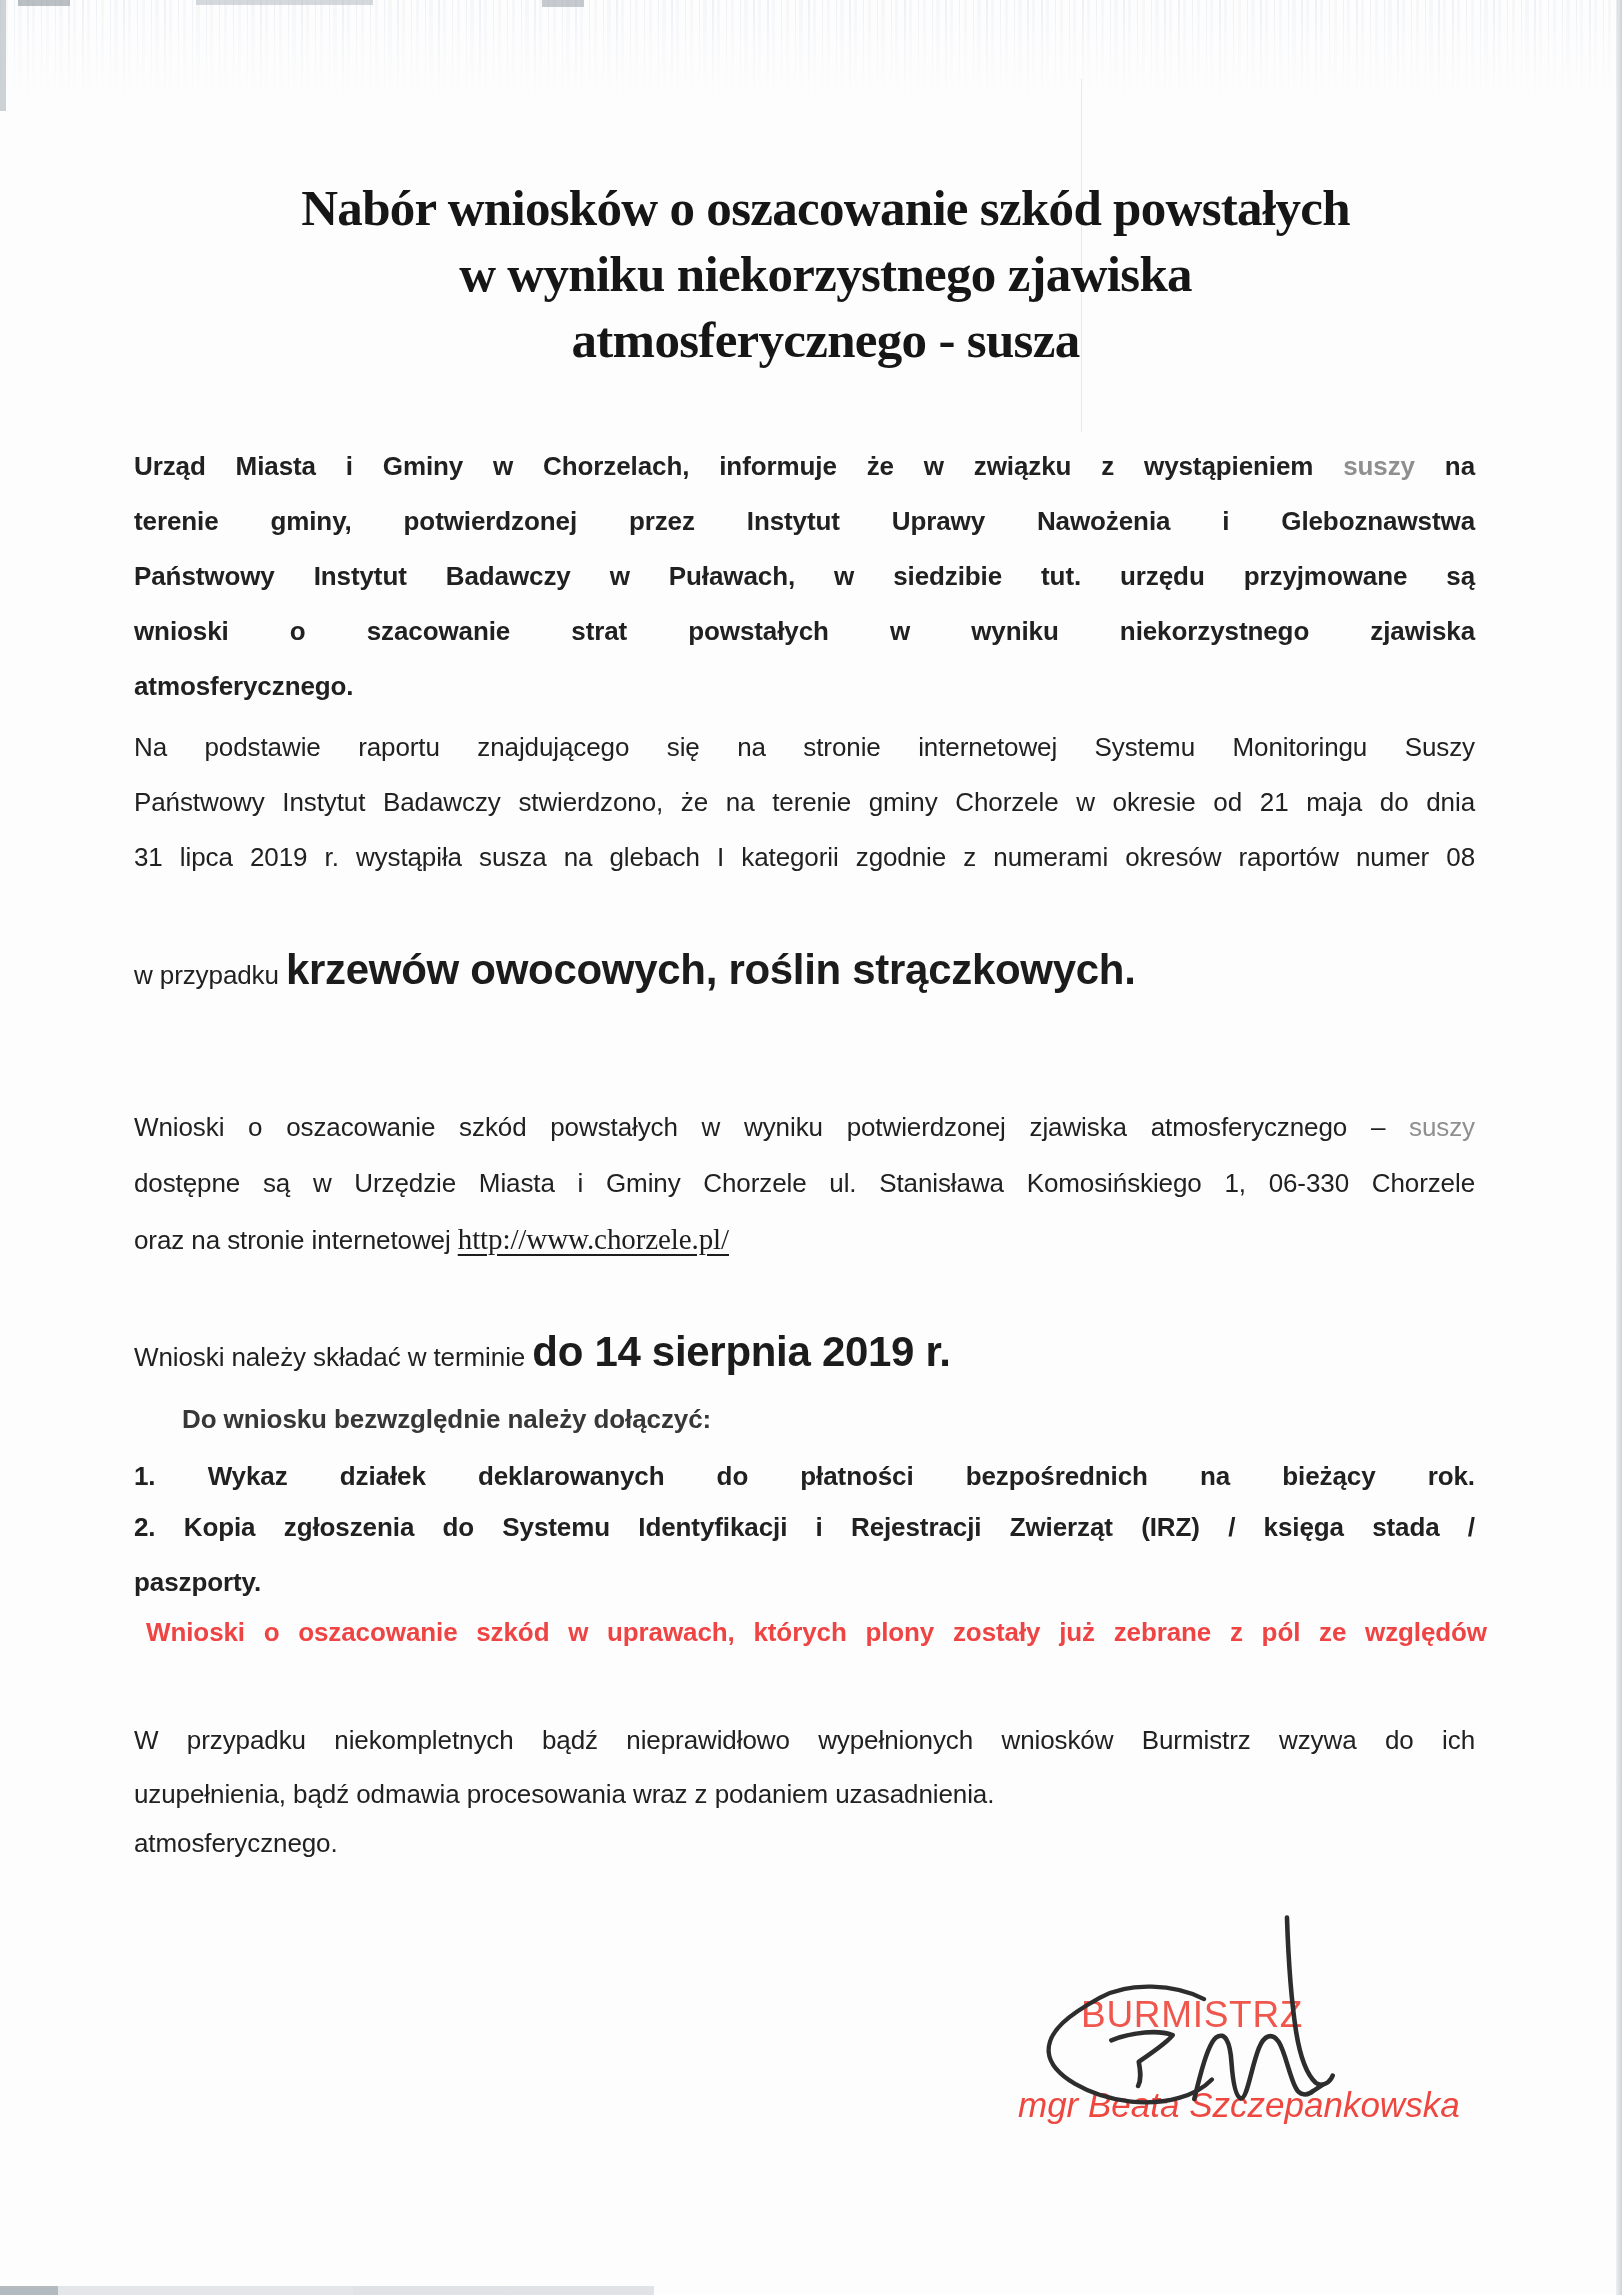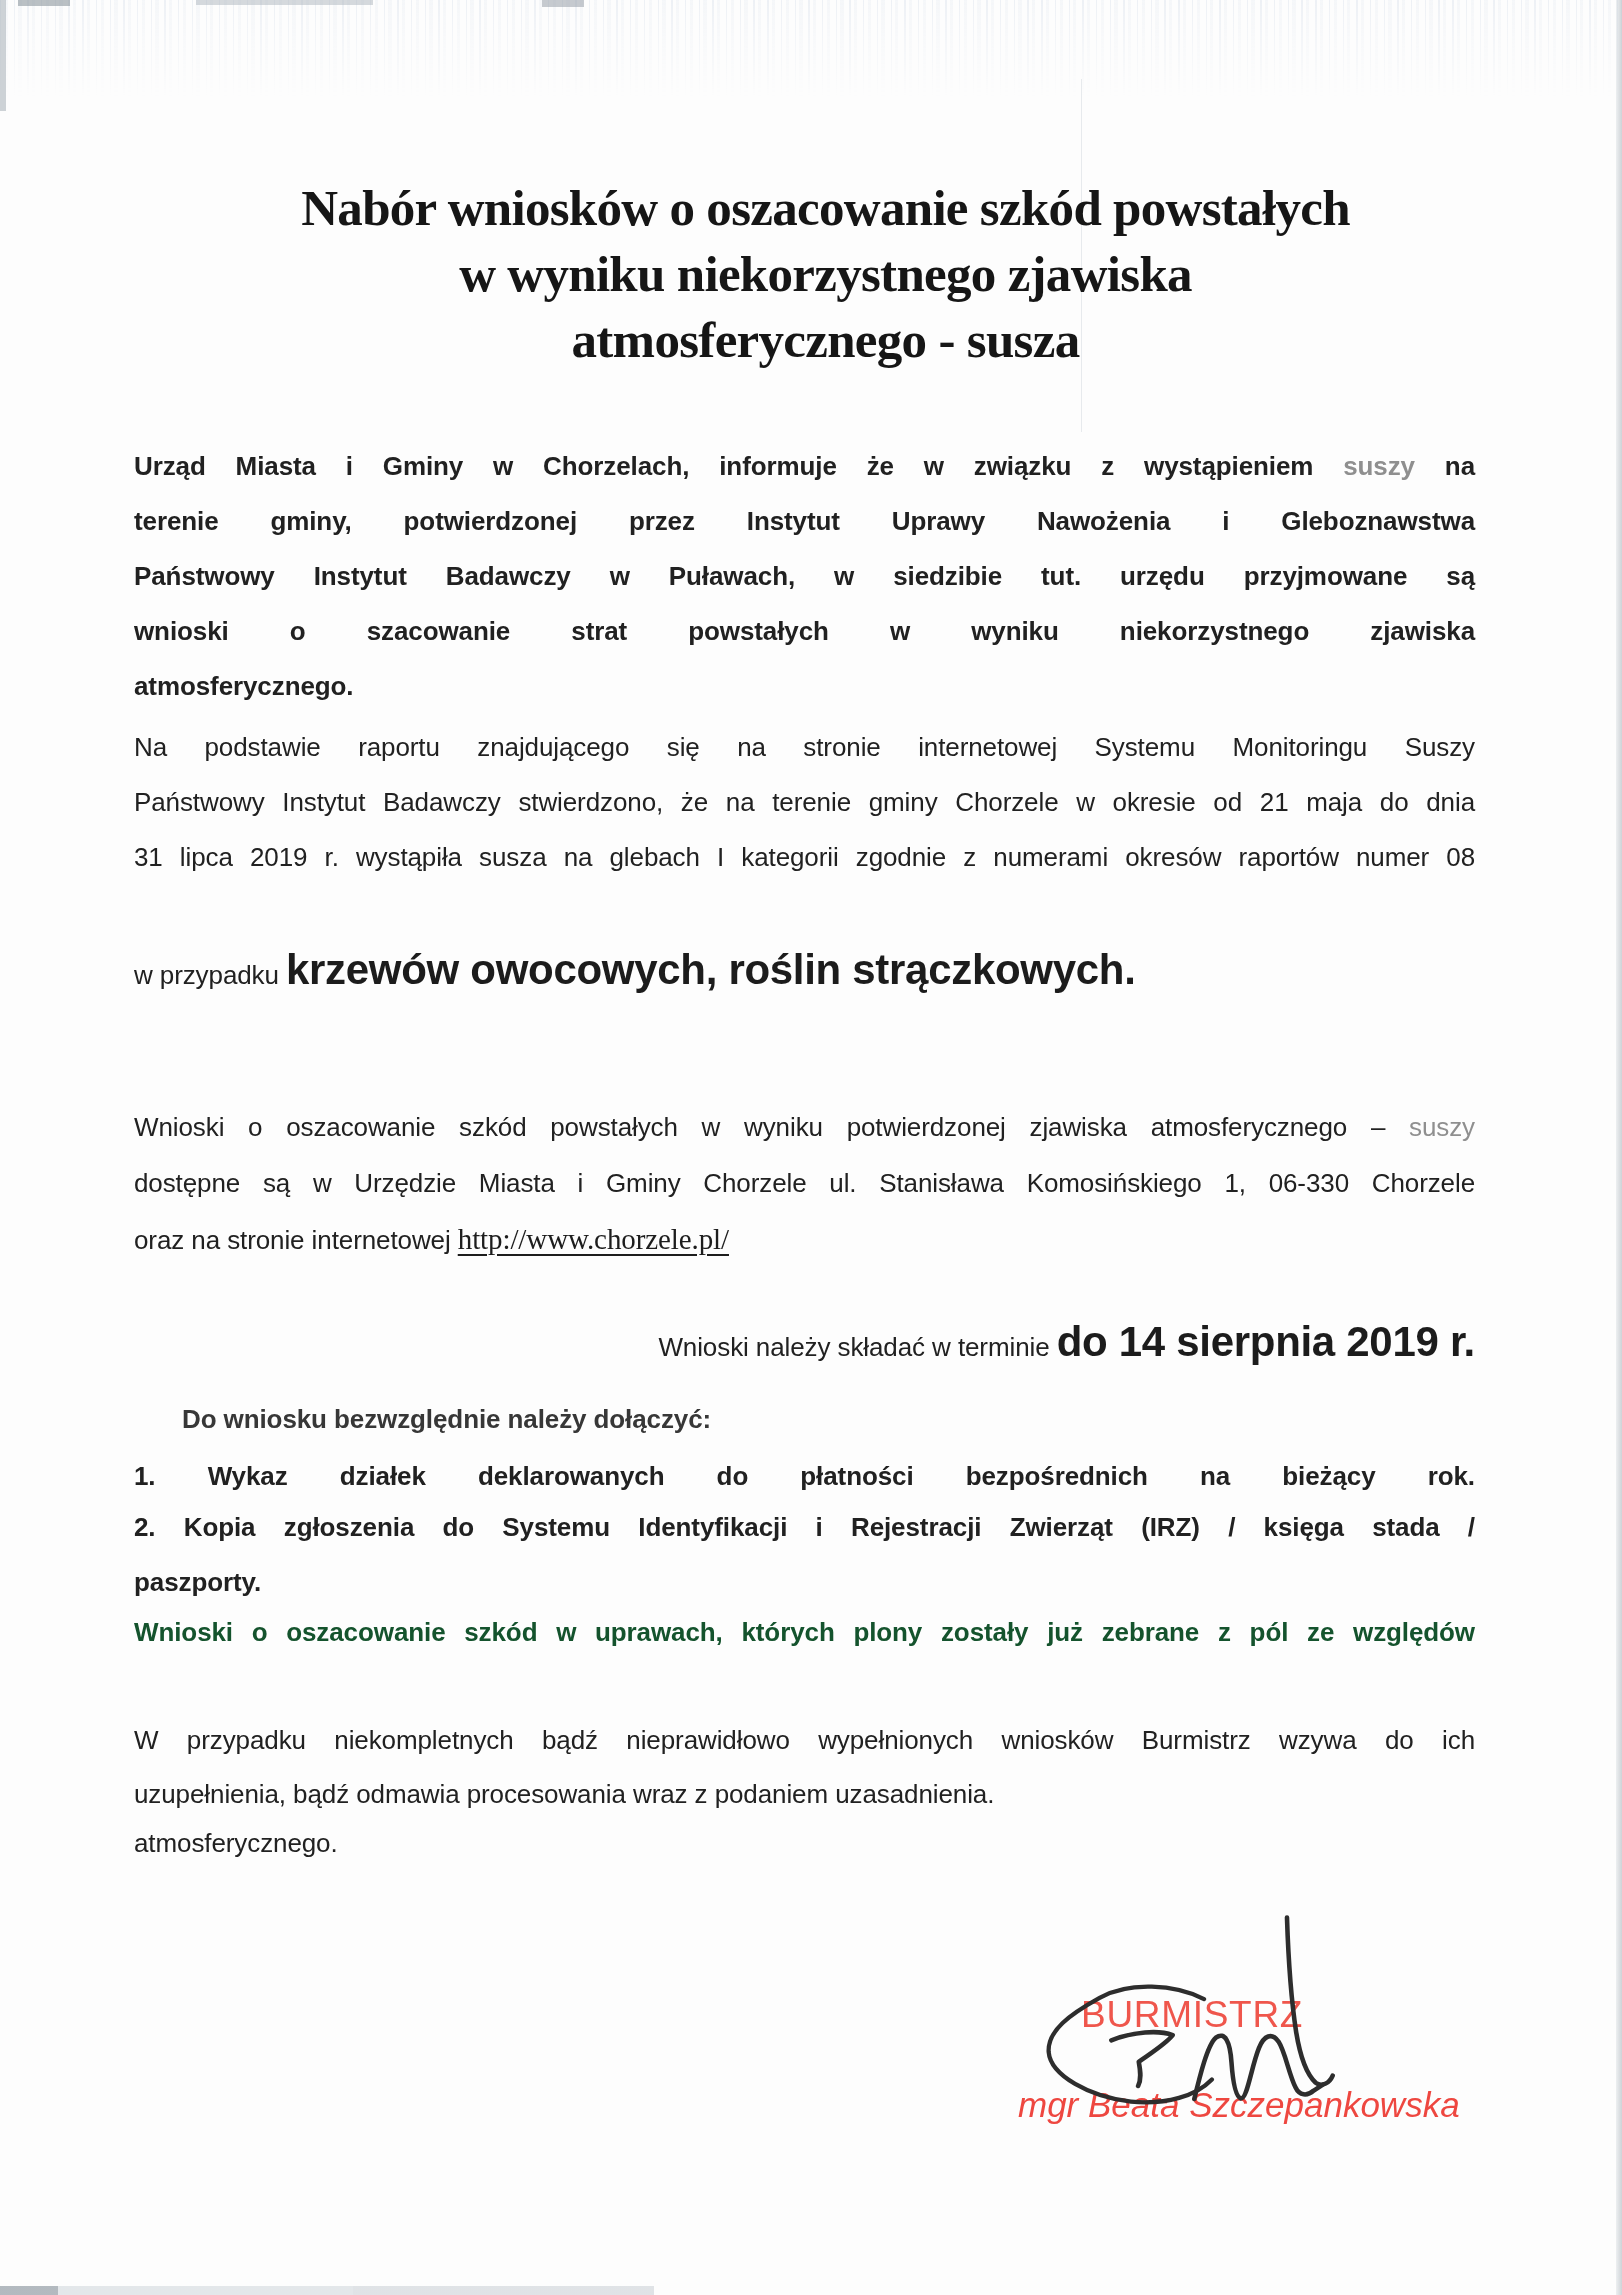--- a/index.html
+++ b/index.html
@@ -28,25 +28,25 @@
   .title{position:absolute;left:0;top:175px;width:1623px;text-align:center;
     font-family:"Liberation Serif",serif;font-weight:700;font-size:51px;
     letter-spacing:-0.7px;color:#161616;}
   .tl{line-height:66px;margin-left:28px;}
   .para{position:absolute;left:134px;width:1341px;font-size:26px;letter-spacing:-0.1px;}
   .ln{height:55px;line-height:55px;}
   .jl{text-align:justify;text-align-last:justify;}
   .bold{font-weight:700;}
   .muted{color:#8f8f8f;}
   .semigray{color:#595959;}
-  .graybold{color:#14532d;font-weight:700;}
+  .graybold{color:#ef4444;font-weight:700;margin-left:12px;}
   .heading-gray{color:#373737;font-weight:700;margin-left:48px;}
   .bigbold{font-size:42px;font-weight:700;letter-spacing:-0.3px;color:#1c1c1c;}
   .bigline{height:65px;line-height:65px;}
-  .dlline{height:60px;line-height:55px;text-align:right;}
+  .dlline{height:60px;line-height:76px;}
   .url{font-family:"Liberation Serif",serif;font-size:29px;text-decoration:underline;
     text-underline-offset:4.6px;text-decoration-thickness:2px;color:#1d1d1d;cursor:pointer;}
   
   .stamp-title{position:absolute;left:1081px;top:1994px;font-size:37px;letter-spacing:0.7px;
     color:#ef564c;}
   .stamp-name{position:absolute;left:1018px;top:2085px;font-size:35px;font-style:italic;
     color:#ee4740;}
   .sig{position:absolute;left:1008px;top:1911px;width:366px;height:222px;}
   .sig path{fill:none;stroke:#2d2d2d;stroke-linecap:round;stroke-linejoin:round;}
 </style>

